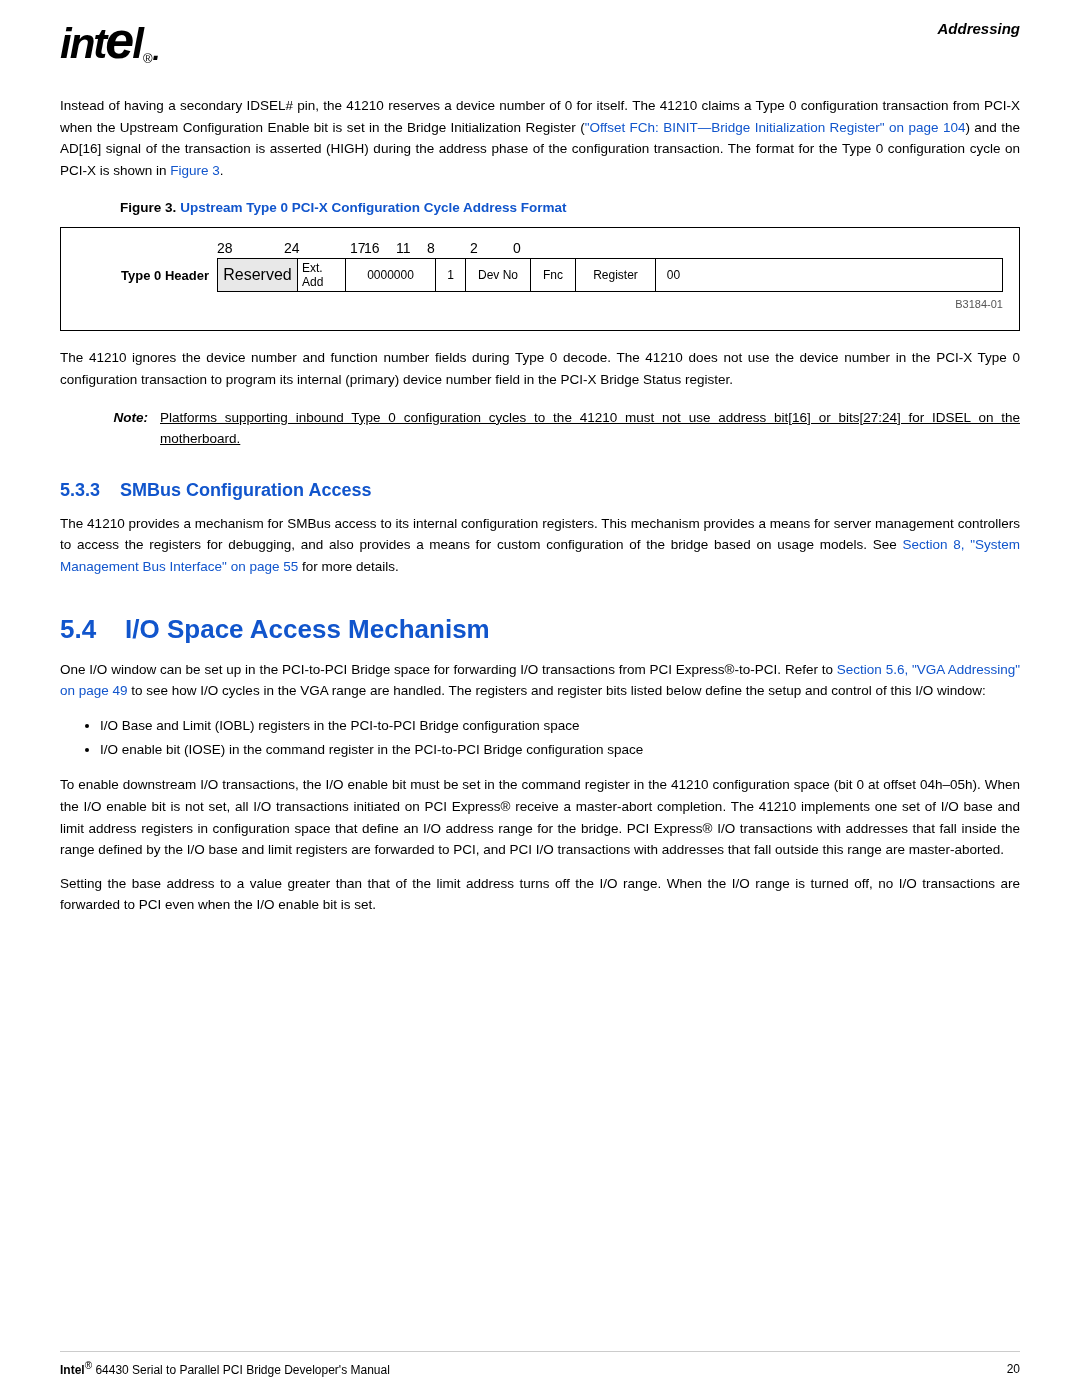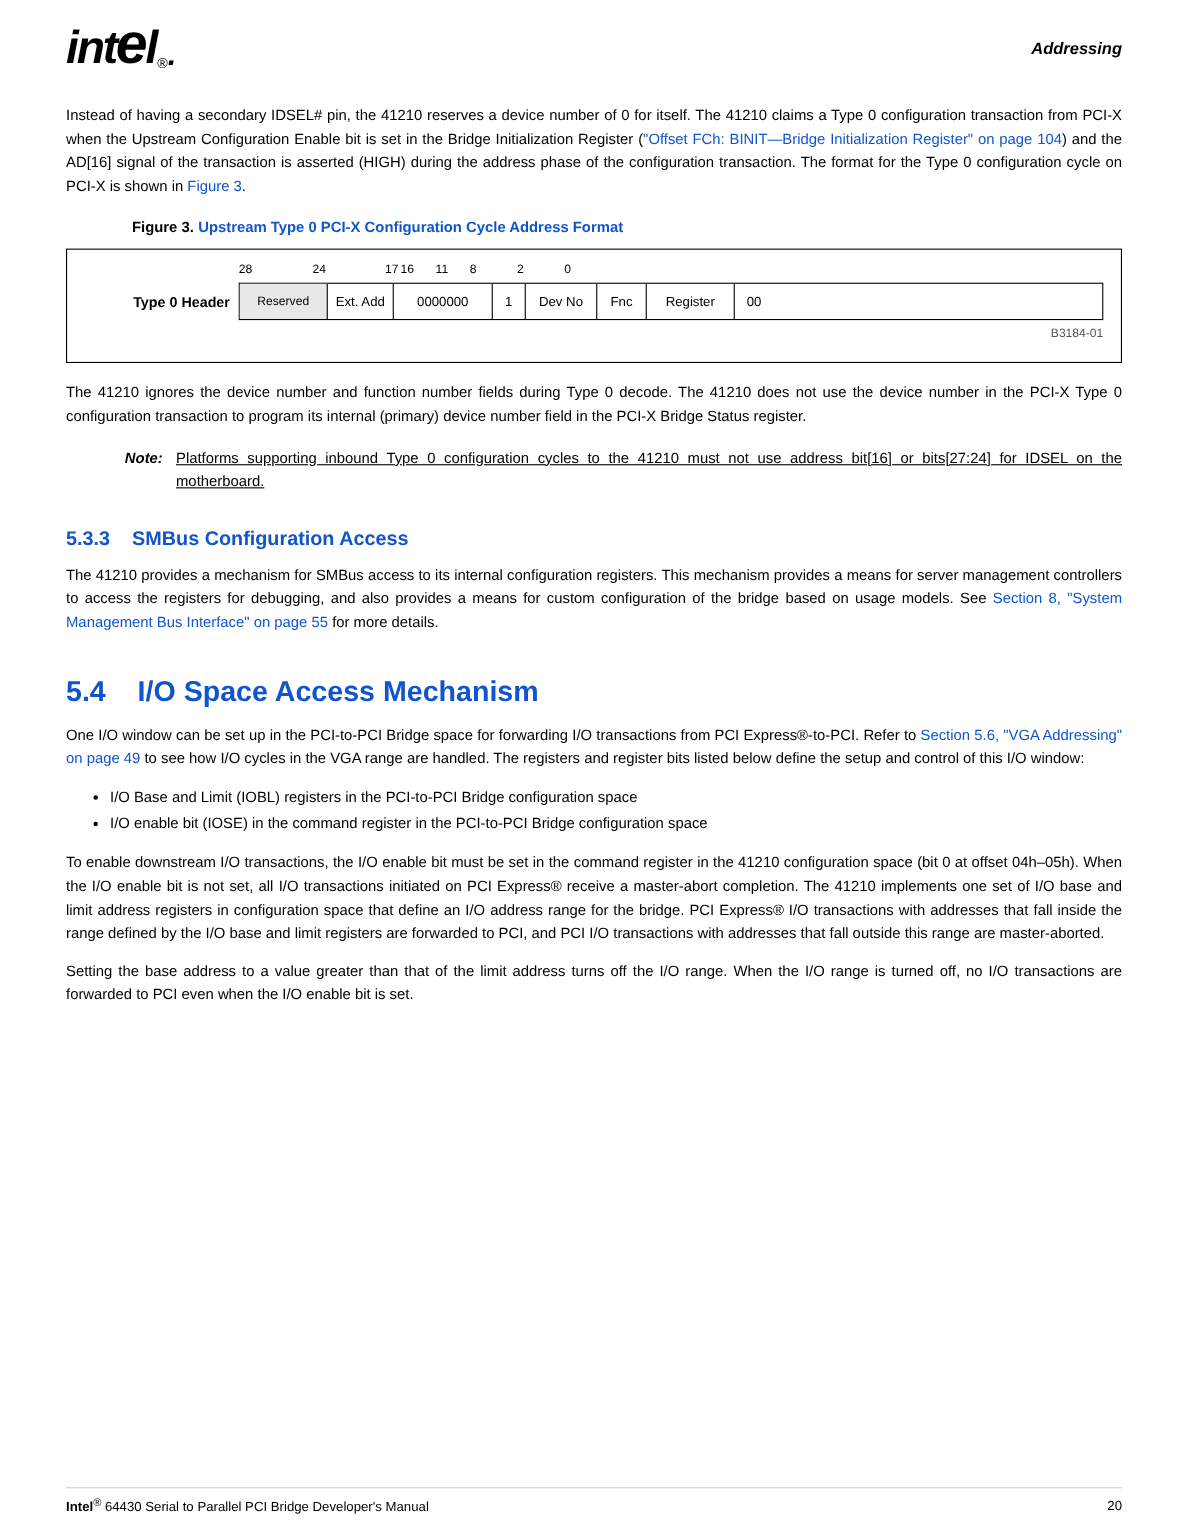--- a/index.html
+++ b/index.html
@@ -70,22 +70,22 @@
       align-items: center;
       justify-content: center;
       font-size: 12px;
       padding: 2px 4px;
       height: 32px;
     }
     .cell:last-child {
       border-right: none;
     }
 
-    .cell-reserved { width: 80px; background: #e8e8e8; font-size: 11px; }
-    .cell-extadd { width: 60px; }
+    .cell-reserved { width: 80px; background: #e8e8e8; font-size: 16px; }
+    .cell-extadd { width: 48px; }
     .cell-0000000 { width: 90px; }
     .cell-1 { width: 30px; }
     .cell-devno { width: 65px; }
     .cell-fnc { width: 45px; }
     .cell-register { width: 80px; }
     .cell-00 { width: 35px; }
 
     .diagram-id {
       text-align: right;
       font-size: 11px;
@@ -169,41 +169,41 @@
       border-top: 1px solid #ccc;
       padding-top: 8px;
       font-size: 12px;
     }
 
     
     .bit-numbers-container {
       margin-left: 140px;
       position: relative;
       height: 18px;
-      font-size: 11px;
+      font-size: 14px;
     }
     .bn-28 { position: absolute; left: 0px; }
     .bn-24 { position: absolute; left: 67px; }
     .bn-17 { position: absolute; left: 133px; }
     .bn-16 { position: absolute; left: 147px; }
     .bn-11 { position: absolute; left: 179px; }
     .bn-8  { position: absolute; left: 210px; }
     .bn-2  { position: absolute; left: 253px; }
     .bn-0  { position: absolute; left: 296px; }
   </style>
 </head>
 <body>
 
 <div class="page-header">
   <div style="display:flex;align-items:flex-end;line-height:1;">
     <span style="font-family:Arial,sans-serif;font-weight:900;font-style:italic;font-size:42px;letter-spacing:-2px;">int<span style="font-size:52px;line-height:0.8;">e</span>l</span>
       <span style="font-size:13px;vertical-align:super;font-weight:normal;font-style:normal;margin-left:1px;">®</span>
       <span style="font-size:28px;font-weight:900;font-style:italic;">.</span>
   </div>
-  <div style="font-style:italic;font-weight:bold;font-size:15px;margin-top:16px;">Addressing</div>
+  <div style="font-style:italic;font-weight:bold;font-size:15px;">Addressing</div>
 </div>
 
 <div class="content">
 
   <div class="intro-text">
     <span>Instead of having a secondary IDSEL# pin, the 41210 reserves a device number of 0 for itself. The 41210 claims a Type 0 configuration transaction from PCI-X when the Upstream Configuration Enable bit is set in the Bridge Initialization Register (</span><span class="link-text">"Offset FCh: BINIT—Bridge Initialization Register" on page 104</span><span>) and the AD[16] signal of the transaction is asserted (HIGH) during the address phase of the configuration transaction. The format for the Type 0 configuration cycle on PCI-X is shown in </span><span class="link-text">Figure 3</span><span>.</span>
   </div>
 
   <div style="margin-top:18px;margin-left:60px;">
     <span style="font-weight:bold;font-size:13.5px;">Figure 3.</span>

